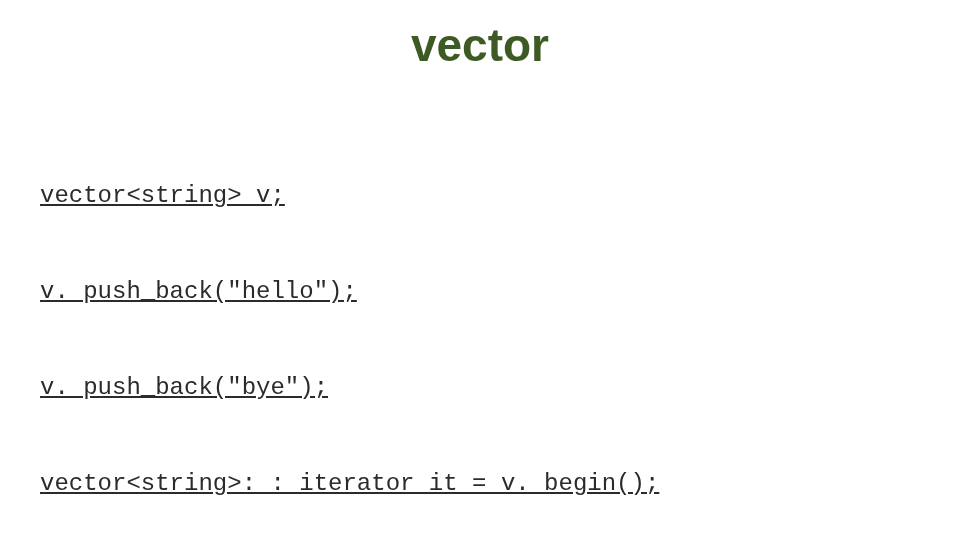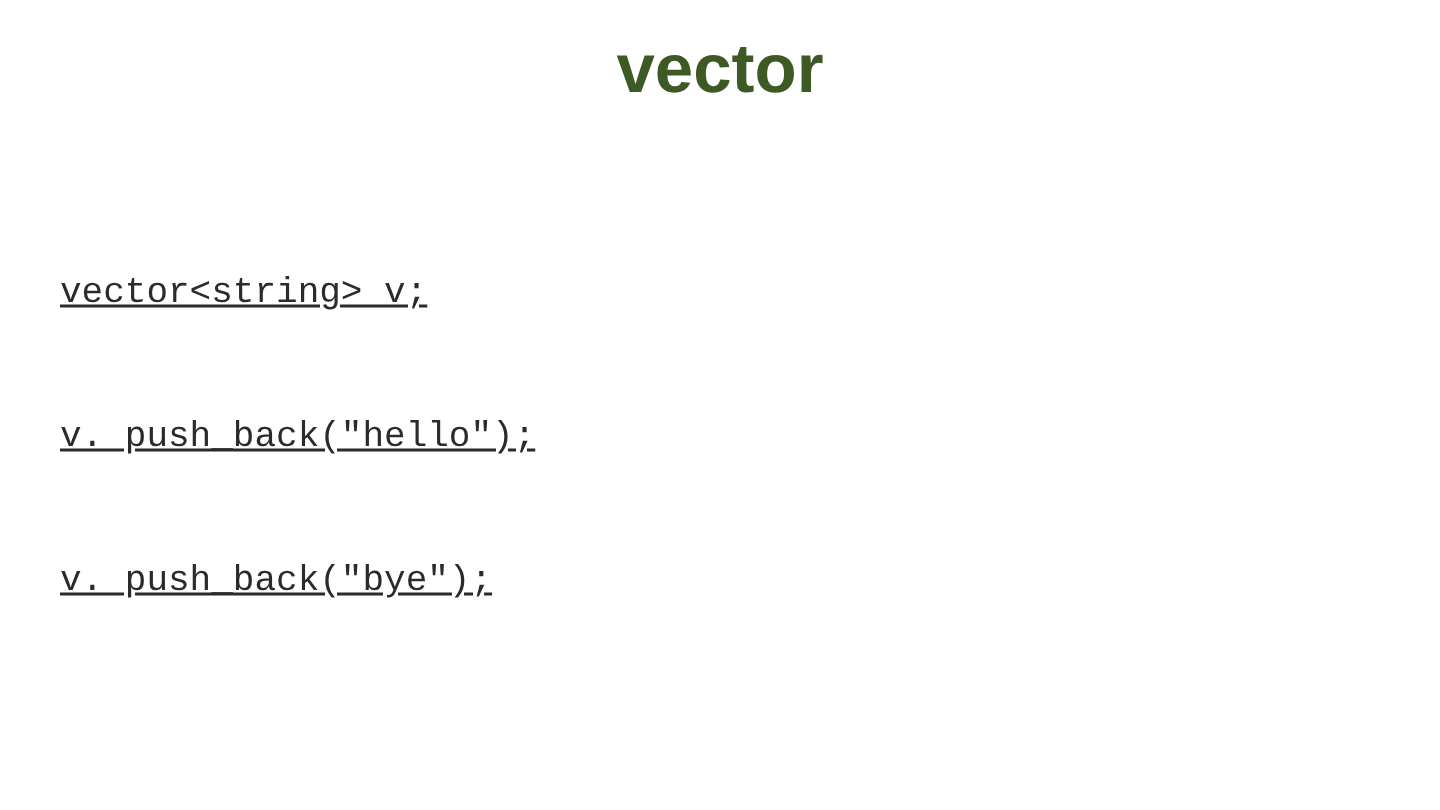--- a/index.html
+++ b/index.html
@@ -47,15 +47,16 @@
 </head>
 <body>
 
 <div class="slide">
   <div class="title">vector</div>
 
   <div class="code-block">
     <span class="code-line">vector&lt;string&gt; v;</span>
     <span class="code-line">v. push_back("hello");</span>
     <span class="code-line">v. push_back("bye");</span>
+    <span class="code-line">vector&lt;string&gt;: : iterator it = v. begin();</span>
     
   </div>
 </div>
 
 </body></html>

